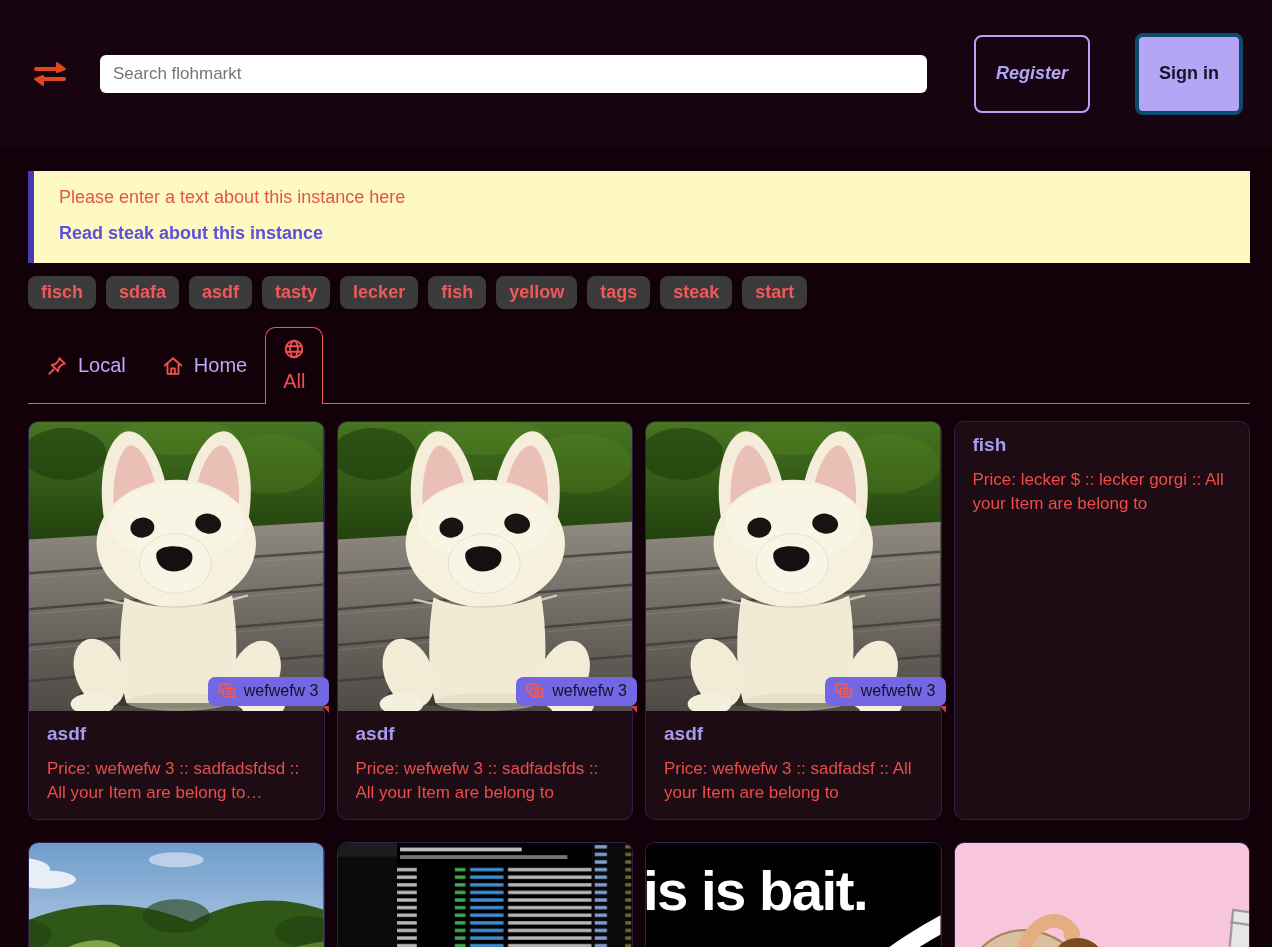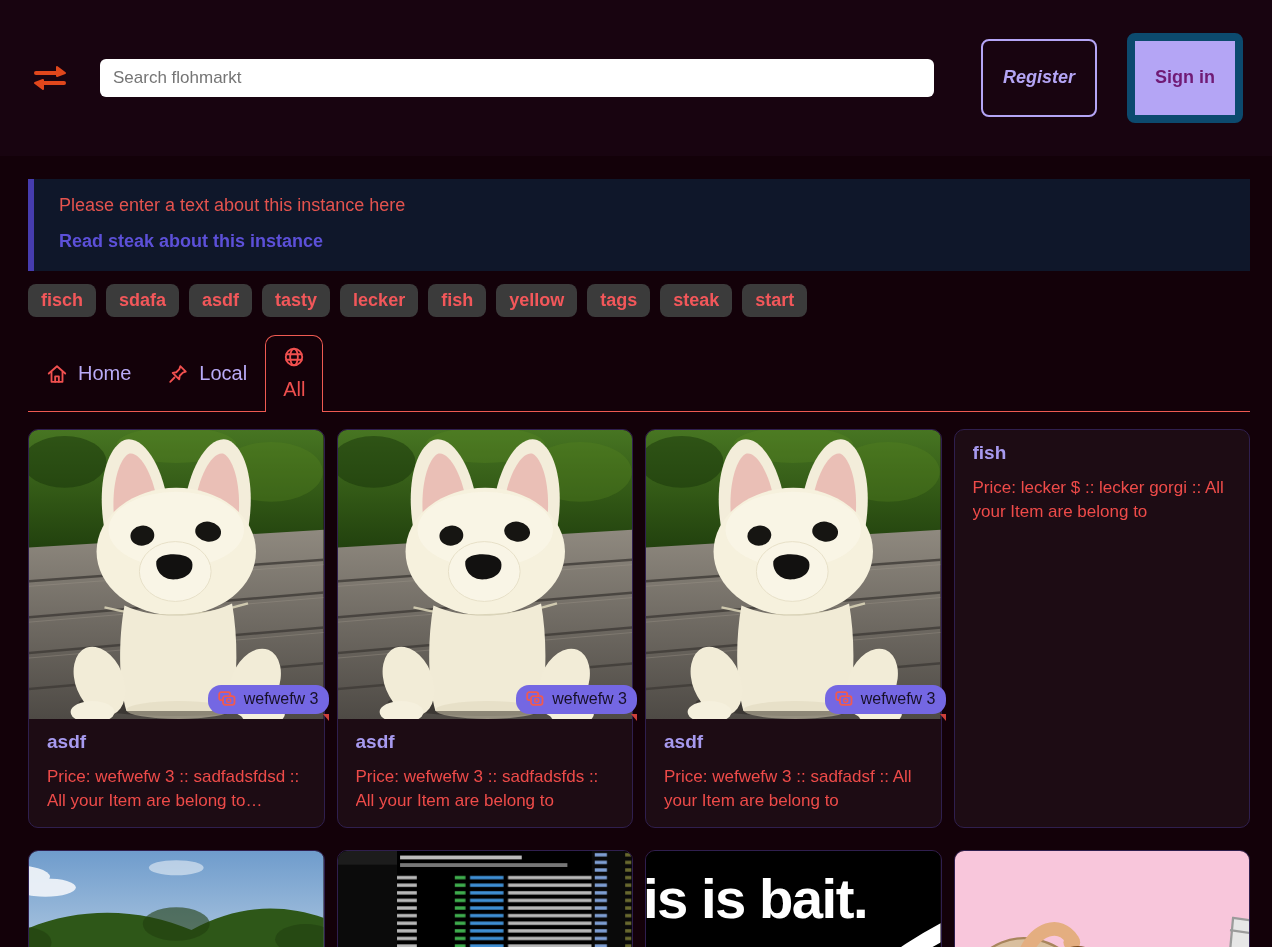--- a/index.html
+++ b/index.html
@@ -14,24 +14,24 @@
   .logo{width:36px;height:30px;flex:none;cursor:pointer;}
   .searchwrap{flex:1;margin-left:32px;}
   .search{width:100%;box-sizing:border-box;height:38px;border:none;border-radius:6px;
     padding:0 13px;font-size:17px;color:#222;background:#fff;outline:none;
     font-family:inherit;}
   .search::placeholder{color:#757575;}
   .btn{font-size:18px;font-weight:700;border-radius:8px;padding:26px 20px;cursor:pointer;
     font-family:inherit;line-height:1.2;}
   .btn-register{margin-left:47px;background:transparent;border:2px solid #b4a5f5;
     color:#b4a5f5;font-style:italic;}
-  .btn-signin{margin-left:30px;background:#b4a5f5;border:8px solid #0c4a6e;color:#701a75;}
+  .btn-signin{margin-left:45px;background:#b4a5f5;border:4px solid #0c4a6e;color:#0f172a;}
   
   .main{padding:0 22px 0 28px;}
-  .notice{margin-top:23px;background:#0f172a;border-left:6px solid #463cae;
+  .notice{margin-top:23px;background:#fef9c3;border-left:6px solid #463cae;
     padding:16px 32px 19px 25px;}
   .notice-title{color:#e4534e;font-size:18px;}
   .notice-link{display:inline-block;margin-top:15px;color:#5c50d8;font-weight:700;
     font-size:18px;text-decoration:none;cursor:pointer;}
   .tags{margin-top:13px;display:flex;gap:10px;flex-wrap:wrap;}
   .tag{background:#3b3b3b;color:#f2575a;font-weight:700;font-size:18px;
     padding:5px 13px 6px;border-radius:8px;cursor:pointer;line-height:1.25;}
   
   .tabs{margin-top:18px;display:flex;border-bottom:1px solid #ee5a52;}
   .tab{display:flex;align-items:center;gap:10px;font-size:20px;color:#b9abf7;
@@ -39,21 +39,21 @@
   .tab svg{width:22px;height:22px;flex:none;}
   .tab.active{color:#ef4f4e;border-color:#ee5a52;border-radius:10px 10px 0 0;position:relative;flex-direction:column;}
   .tab.active::after{content:"";position:absolute;left:0;right:0;bottom:-1px;height:1px;background:#130109;}
   
   .grid{margin-top:17px;display:grid;grid-template-columns:repeat(4,1fr);gap:22px 12px;}
   .card{background:#1d0c14;border:1px solid #2f1f4e;border-radius:10px;position:relative;cursor:pointer;}
   .imgwrap{position:relative;height:289px;}
   .imgclip{position:absolute;inset:0;border-radius:9px 9px 0 0;overflow:hidden;}
   .imgclip svg{width:100%;height:100%;display:block;}
   .badge{position:absolute;right:-5px;bottom:5px;display:flex;align-items:center;gap:8px;
-    background:#7467e3;color:#171028;font-size:16px;padding:4px 10px 5px 8px;border-radius:13px;z-index:2;}
+    background:#7467e3;color:#171028;font-size:16px;padding:4px 10px 5px 8px;border-radius:7px;z-index:2;}
   .badge::after{content:"";position:absolute;top:100%;right:0;width:0;height:0;
     border-top:7px solid #cf3f3a;border-left:6px solid transparent;}
   .badge svg{width:20px;height:20px;flex:none;}
   .card-body{padding:10px 18px 14px;}
   .card-title{margin:2px 0 0;font-size:19px;font-weight:700;color:#a79aef;
     white-space:nowrap;overflow:hidden;}
   .card-price{margin:12px 0 0;font-size:17px;line-height:1.4;color:#ee4b49;
     max-height:48px;overflow:hidden;}
   svg text{font-family:"Liberation Sans","DejaVu Sans",sans-serif;}
   .defs{position:absolute;width:0;height:0;overflow:hidden;}
@@ -93,32 +93,32 @@
     <span class="tag">fish</span>
     <span class="tag">yellow</span>
     <span class="tag">tags</span>
     <span class="tag">steak</span>
     <span class="tag">start</span>
   </nav>
 
   <div class="tabs">
     <div class="tab">
       <svg viewBox="0 0 24 24" fill="none" stroke="#f1504f" stroke-width="2" stroke-linecap="round" stroke-linejoin="round">
+        <path d="M14.5 3.5 l6 6 -3.2 1 -3.4 3.4 -.6 3.9 -7.1 -7.1 3.9 -.6 3.4 -3.4 z"></path>
+        <path d="M8.2 15.8 L3.5 20.5"></path>
+      </svg>
+      <span>Local</span>
+    </div>
+    <div class="tab">
+      <svg viewBox="0 0 24 24" fill="none" stroke="#f1504f" stroke-width="2" stroke-linecap="round" stroke-linejoin="round">
         <path d="M3 11.5 L12 3.5 L21 11.5"></path>
           <path d="M6 9.8 V20.5 H18 V9.8"></path>
           <path d="M10 20.5 V14.5 H14 V20.5"></path>
       </svg>
       <span>Home</span>
-    </div>
-    <div class="tab">
-      <svg viewBox="0 0 24 24" fill="none" stroke="#f1504f" stroke-width="2" stroke-linecap="round" stroke-linejoin="round">
-        <path d="M14.5 3.5 l6 6 -3.2 1 -3.4 3.4 -.6 3.9 -7.1 -7.1 3.9 -.6 3.4 -3.4 z"></path>
-        <path d="M8.2 15.8 L3.5 20.5"></path>
-      </svg>
-      <span>Local</span>
     </div>
     <div class="tab active">
       <svg viewBox="0 0 24 24" fill="none" stroke="#f1504f" stroke-width="2" stroke-linecap="round">
         <circle cx="12" cy="12" r="9"></circle>
           <ellipse cx="12" cy="12" rx="4.2" ry="9"></ellipse>
         <path d="M3.6 9 H20.4 M3.6 15 H20.4"></path>
       </svg>
       <span>All</span>
     </div>
   </div>

